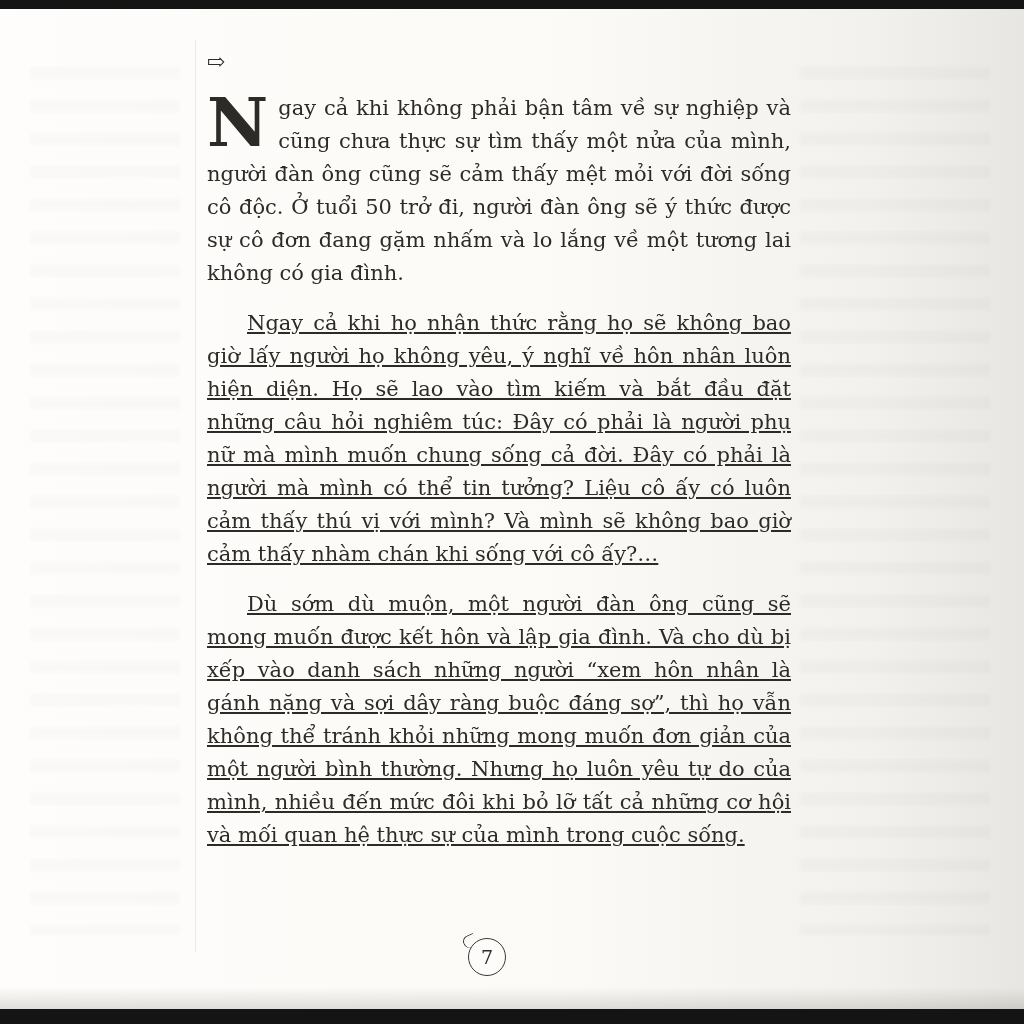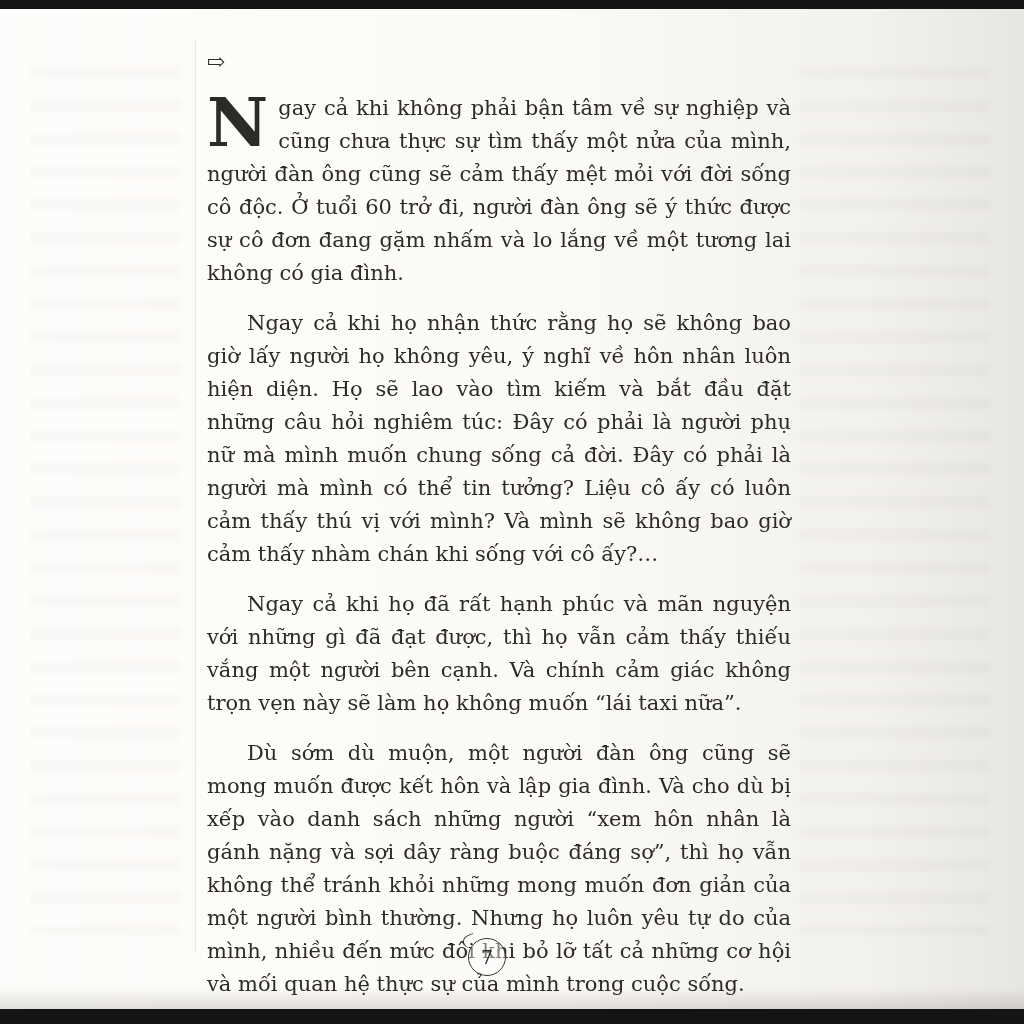--- a/index.html
+++ b/index.html
@@ -39,21 +39,21 @@
   .text-block{
     position:absolute;left:207px;top:44px;width:584px;
     color:#2d2b28;font-size:21px;line-height:33px;text-align:justify;
   }
   .heading{
     font-weight:bold;font-size:21.5px;margin:0 0 15px 0;line-height:33px;
     display:flex;align-items:baseline;gap:9px;text-align:left;
   }
   .arrow{font-weight:normal;font-size:22px;transform:translateY(1px);}
   p.body-par{margin:0 0 17px 0;}
-  p.indent{text-indent:40px;}
+  p.indent{text-indent:40px;text-decoration:underline;}
   .dropcap{
     float:left;
     font-size:67px;line-height:56px;
     padding:3px 10px 0 0;
     font-weight:bold;color:#2d2b28;
   }
   .page-number-ornament{
     position:absolute;left:468px;top:938px;
     width:36px;height:36px;border:1.6px solid #3a3834;border-radius:50%;
     display:flex;align-items:center;justify-content:center;
@@ -77,26 +77,25 @@
   <div class="bleed bleed-right"></div>
   <div class="bleed bleed-left"></div>
 
   <div class="text-block">
 
     <h2 class="heading">
       <span class="arrow">⇨</span>
     </h2>
 
     <p class="body-par">
-      <span class="dropcap">N</span><span>gay cả khi không phải bận tâm về sự nghiệp và cũng chưa thực sự tìm thấy một nửa của mình, người đàn ông cũng sẽ cảm thấy mệt mỏi với đời sống cô độc. Ở tuổi 60 trở đi, người đàn ông sẽ ý thức được sự cô đơn đang gặm nhấm và lo lắng về một tương lai không có gia đình.</span>
+      <span class="dropcap">N</span><span>gay cả khi không phải bận tâm về sự nghiệp và cũng chưa thực sự tìm thấy một nửa của mình, người đàn ông cũng sẽ cảm thấy mệt mỏi với đời sống cô độc. Ở tuổi 50 trở đi, người đàn ông sẽ ý thức được sự cô đơn đang gặm nhấm và lo lắng về một tương lai không có gia đình.</span>
     </p>
 
     <p class="body-par indent">Ngay cả khi họ nhận thức rằng họ sẽ không bao giờ lấy người họ không yêu, ý nghĩ về hôn nhân luôn hiện diện. Họ sẽ lao vào tìm kiếm và bắt đầu đặt những câu hỏi nghiêm túc: Đây có phải là người phụ nữ mà mình muốn chung sống cả đời. Đây có phải là người mà mình có thể tin tưởng? Liệu cô ấy có luôn cảm thấy thú vị với mình? Và mình sẽ không bao giờ cảm thấy nhàm chán khi sống với cô ấy?…</p>
 
-    <p class="body-par indent">Ngay cả khi họ đã rất hạnh phúc và mãn nguyện với những gì đã đạt được, thì họ vẫn cảm thấy thiếu vắng một người bên cạnh. Và chính cảm giác không trọn vẹn này sẽ làm họ không muốn “lái taxi nữa”.</p>
 
     <p class="body-par indent">Dù sớm dù muộn, một người đàn ông cũng sẽ mong muốn được kết hôn và lập gia đình. Và cho dù bị xếp vào danh sách những người “xem hôn nhân là gánh nặng và sợi dây ràng buộc đáng sợ”, thì họ vẫn không thể tránh khỏi những mong muốn đơn giản của một người bình thường. Nhưng họ luôn yêu tự do của mình, nhiều đến mức đôi khi bỏ lỡ tất cả những cơ hội và mối quan hệ thực sự của mình trong cuộc sống.</p>
 
   </div>
 
   <div class="page-number-ornament">
     <span>7</span>
   </div>
 
 </div>

